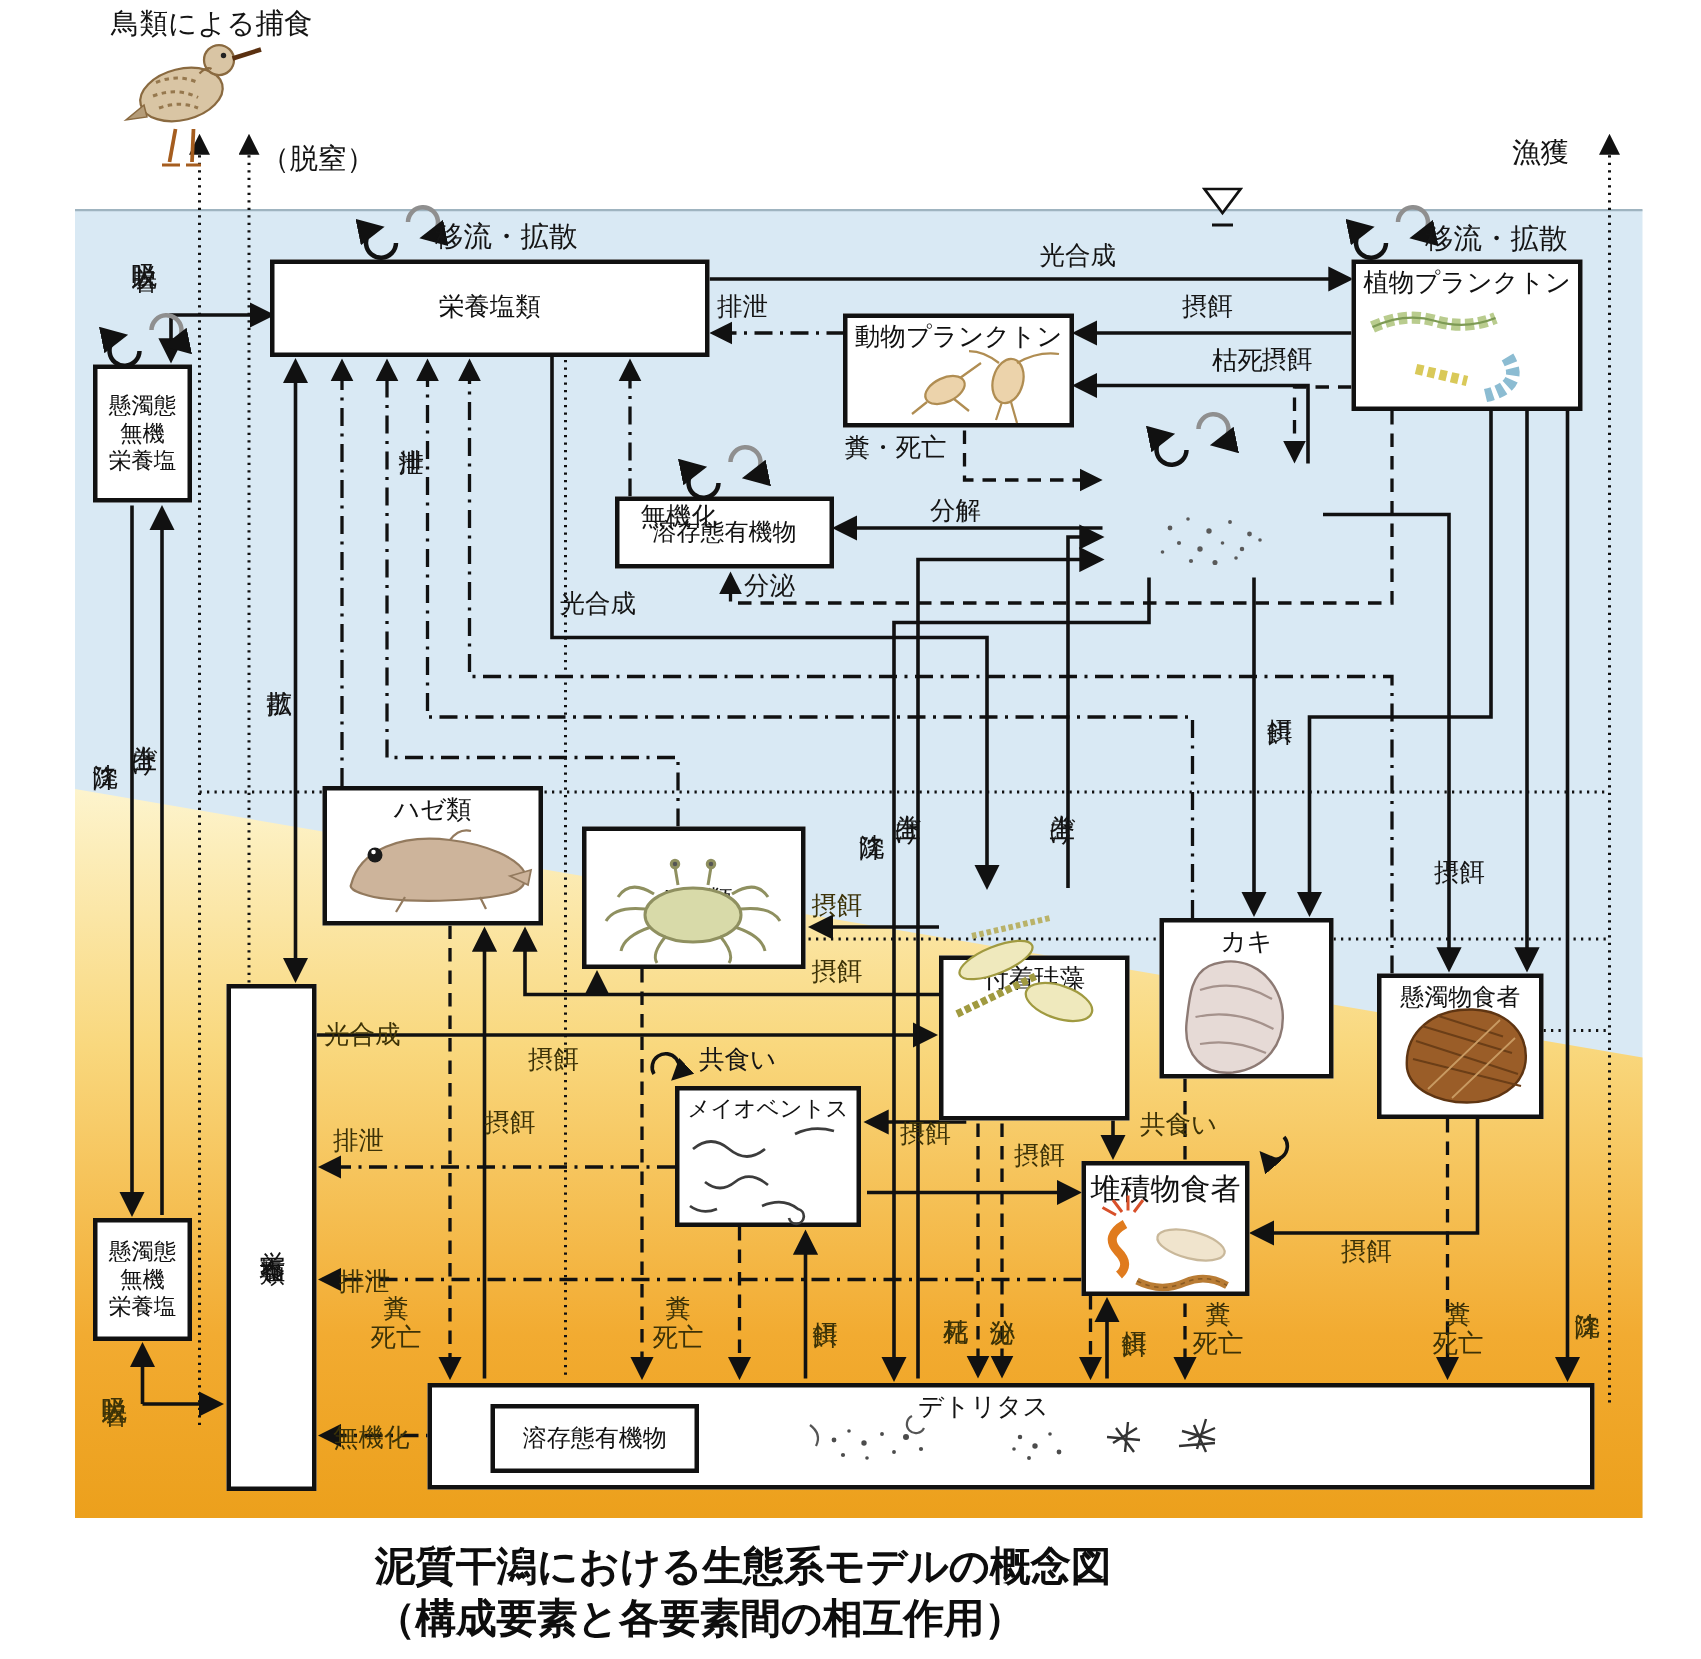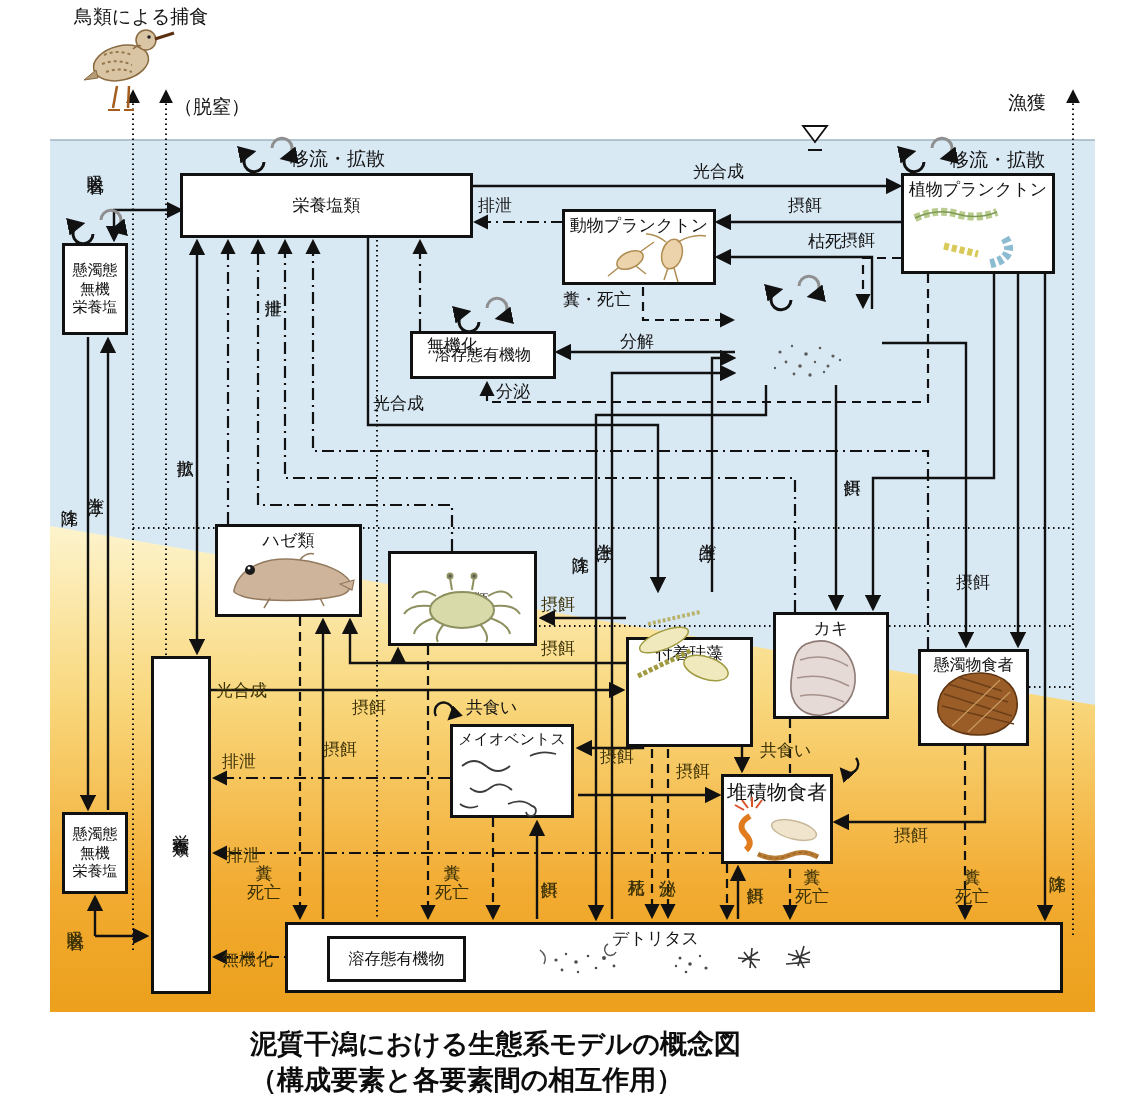--- a/index.html
+++ b/index.html
@@ -191,21 +191,21 @@
 <div class="f s ctr" style="left:786px;top:868px;width:52px;">糞
 死亡</div>
 <div class="f s ctr" style="left:946px;top:868px;width:52px;">糞
 死亡</div>
 <div class="f v s" style="left:540px;top:868px;">摂餌</div>
 <div class="f v s" style="left:746px;top:874px;">摂餌</div>
 <div class="f v s" style="left:627px;top:866px;">枯死</div>
 <div class="f v s" style="left:658px;top:866px;">分泌</div>
 <div class="f v s" style="left:1048px;top:862px;">沈降</div>
 
-<div class="title" style="left:250px;top:1028px;font-family:Liberation Serif, serif;">泥質干潟における生態系モデルの概念図</div>
+<div class="title" style="left:250px;top:1028px;">泥質干潟における生態系モデルの概念図</div>
 <div class="title" style="left:250px;top:1063px;">（構成要素と各要素間の相互作用）</div>
 
 <svg id="deco" width="1134" height="1106" viewBox="0 0 1134 1106">
   <defs>
     <marker id="mk" markerWidth="6" markerHeight="6" refX="4.5" refY="3" orient="auto" markerUnits="strokeWidth">
       <path d="M0,0 L6,3 L0,6 Z" fill="#111"></path>
     </marker>
     <g id="recyc" fill="none">
       <path d="M -4,4 A 10,10 0 1 1 -16,-6" stroke="#111" stroke-width="3" marker-end="url(#mk)"></path>
       <path d="M 4,-10 A 10,10 0 1 1 16,0" stroke="#8f8f8f" stroke-width="3" marker-end="url(#mk)"></path>

